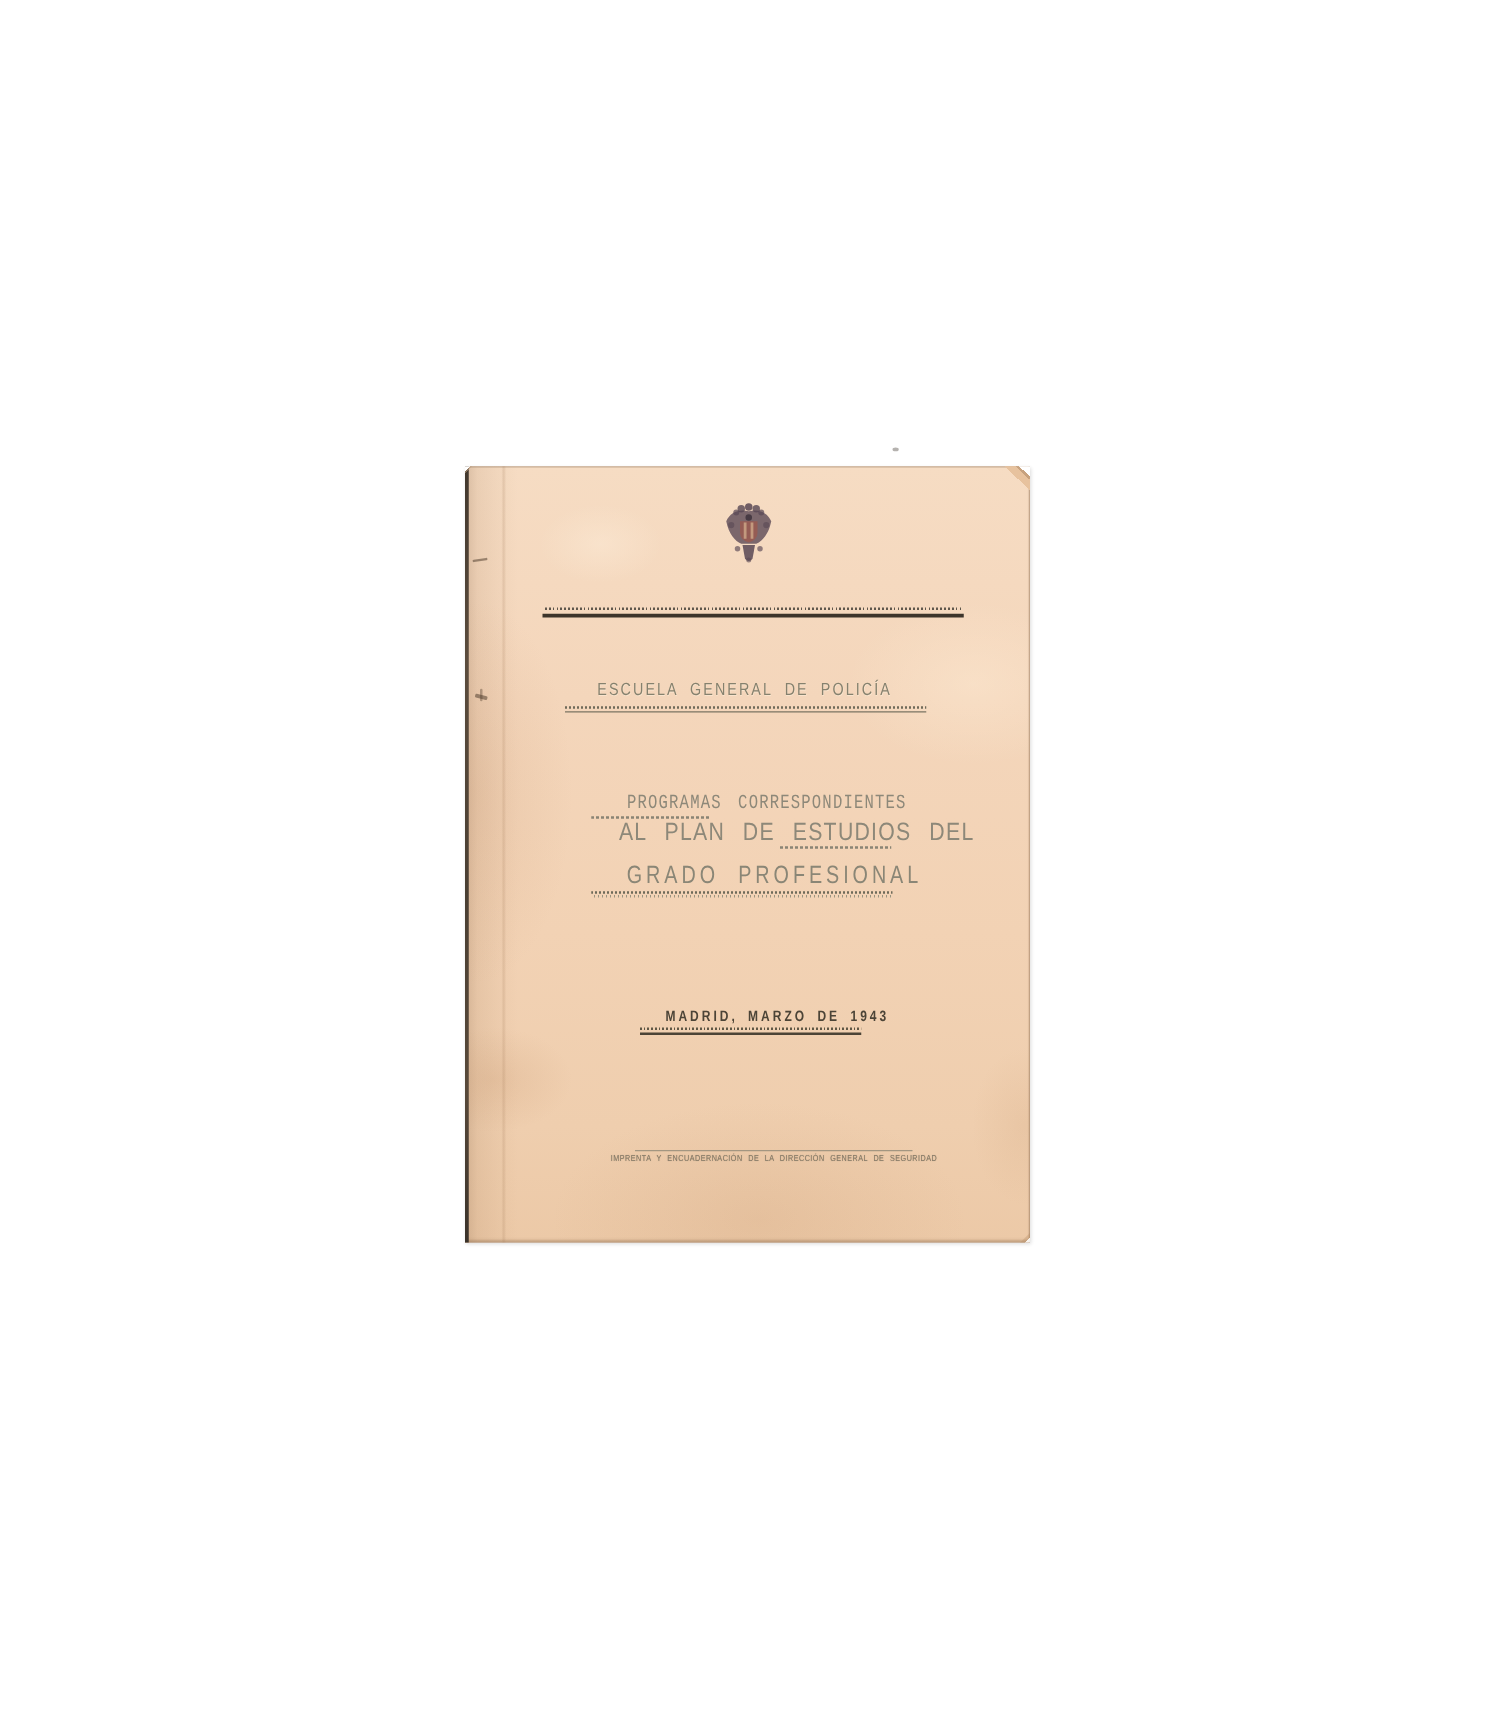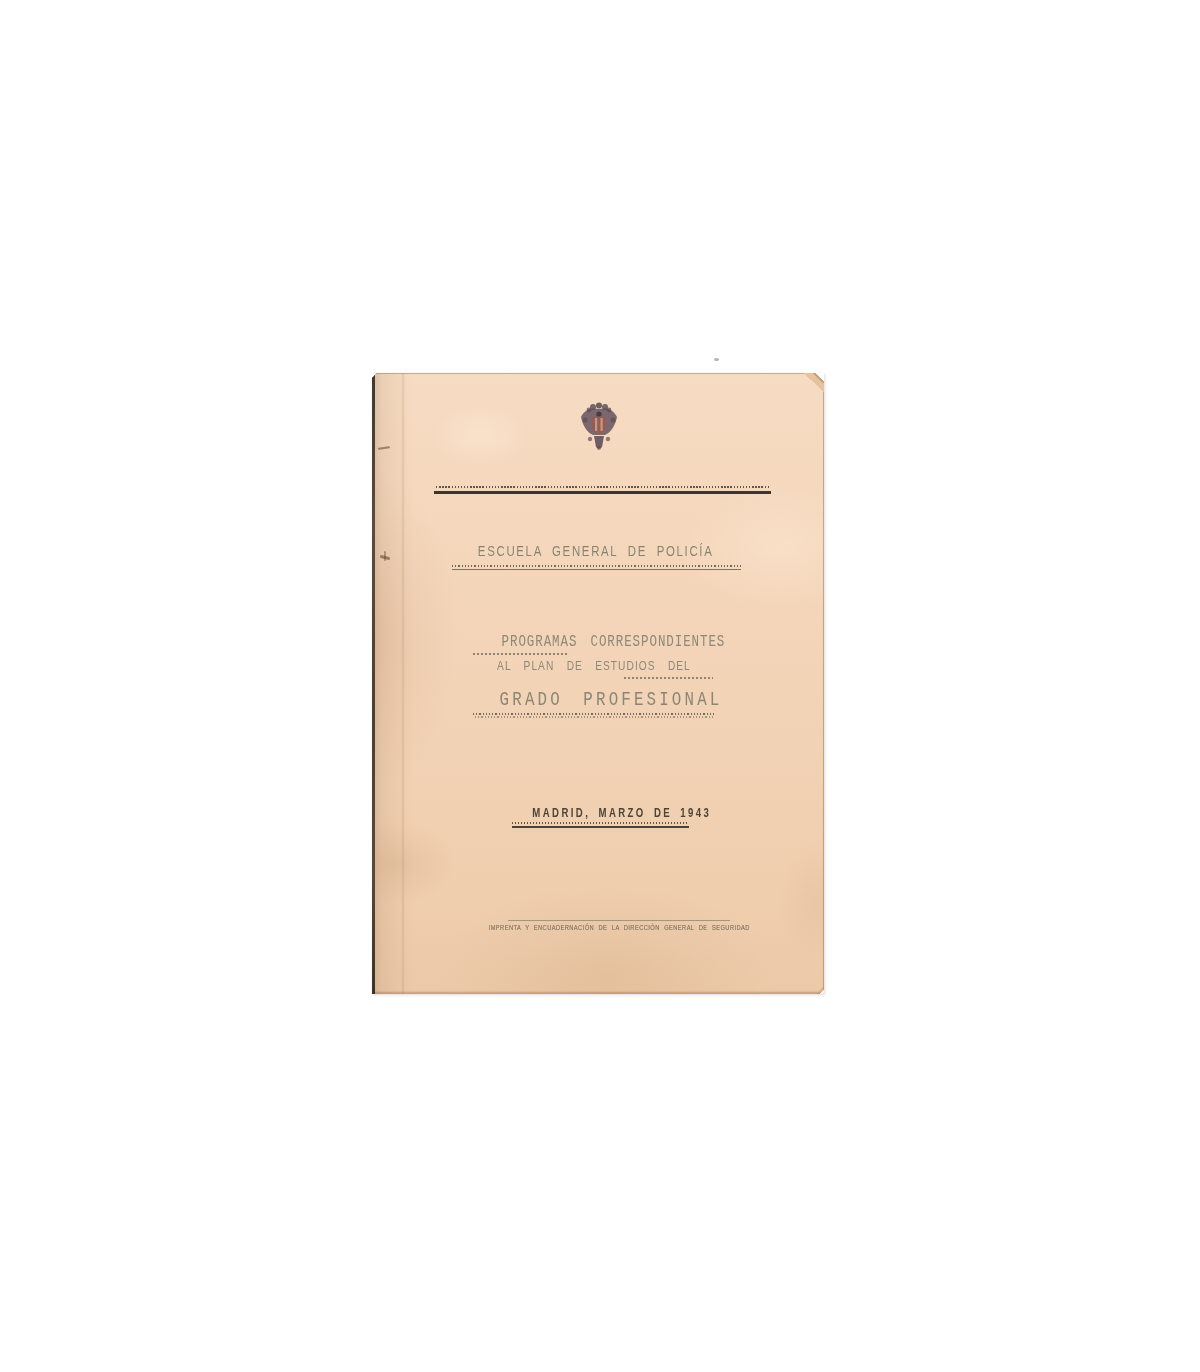--- a/index.html
+++ b/index.html
@@ -62,25 +62,25 @@
   .school{left:76px;top:169px;width:296px;height:18px;line-height:18px;
     font-size:14px;font-weight:400;color:#85816e;letter-spacing:2px;word-spacing:6px;
     text-shadow:.4px .4px 0 rgba(255,240,220,.55);}
   .school .sx{transform:scaleX(.82);}
 
   .line1{left:98px;top:261px;width:248px;height:16px;line-height:16px;
     font-size:16px;font-weight:400;color:#8d8879;letter-spacing:1.2px;word-spacing:6px;font-family:Liberation Mono, monospace;}
   .line1 .sx{transform:scaleX(.78);}
 
   .line2{left:98px;top:285px;width:248px;height:16px;line-height:16px;
-    font-size:12px;font-weight:400;color:#8d8879;letter-spacing:1.2px;word-spacing:10px;}
+    font-size:20px;font-weight:400;color:#8d8879;letter-spacing:1.2px;word-spacing:10px;}
   .line2 .sx{transform:scaleX(.85);}
 
   .grado{left:98px;top:317px;width:248px;height:20px;line-height:20px;
-    font-size:20px;font-weight:400;color:#8a8676;letter-spacing:4px;word-spacing:10px;font-family:Liberation Mono, monospace;}
+    font-size:20px;font-weight:400;color:#8a8676;letter-spacing:4px;word-spacing:10px;}
   .grado .sx{transform:scaleX(.79);}
 
   .madrid{left:138px;top:434px;width:181px;height:12px;line-height:12px;
     font-size:12px;font-weight:700;color:#4c4437;letter-spacing:3px;word-spacing:4px;}
   .madrid .sx{transform:scaleX(.80);}
 
   .imprint{left:88px;top:551px;width:271px;height:8px;line-height:8px;
     font-size:7px;font-weight:400;color:#8b7e6a;letter-spacing:.5px;word-spacing:3px;
     text-shadow:0 0 .7px rgba(139,126,106,.8);}
   .imprint .sx{transform:scaleX(.82);}

